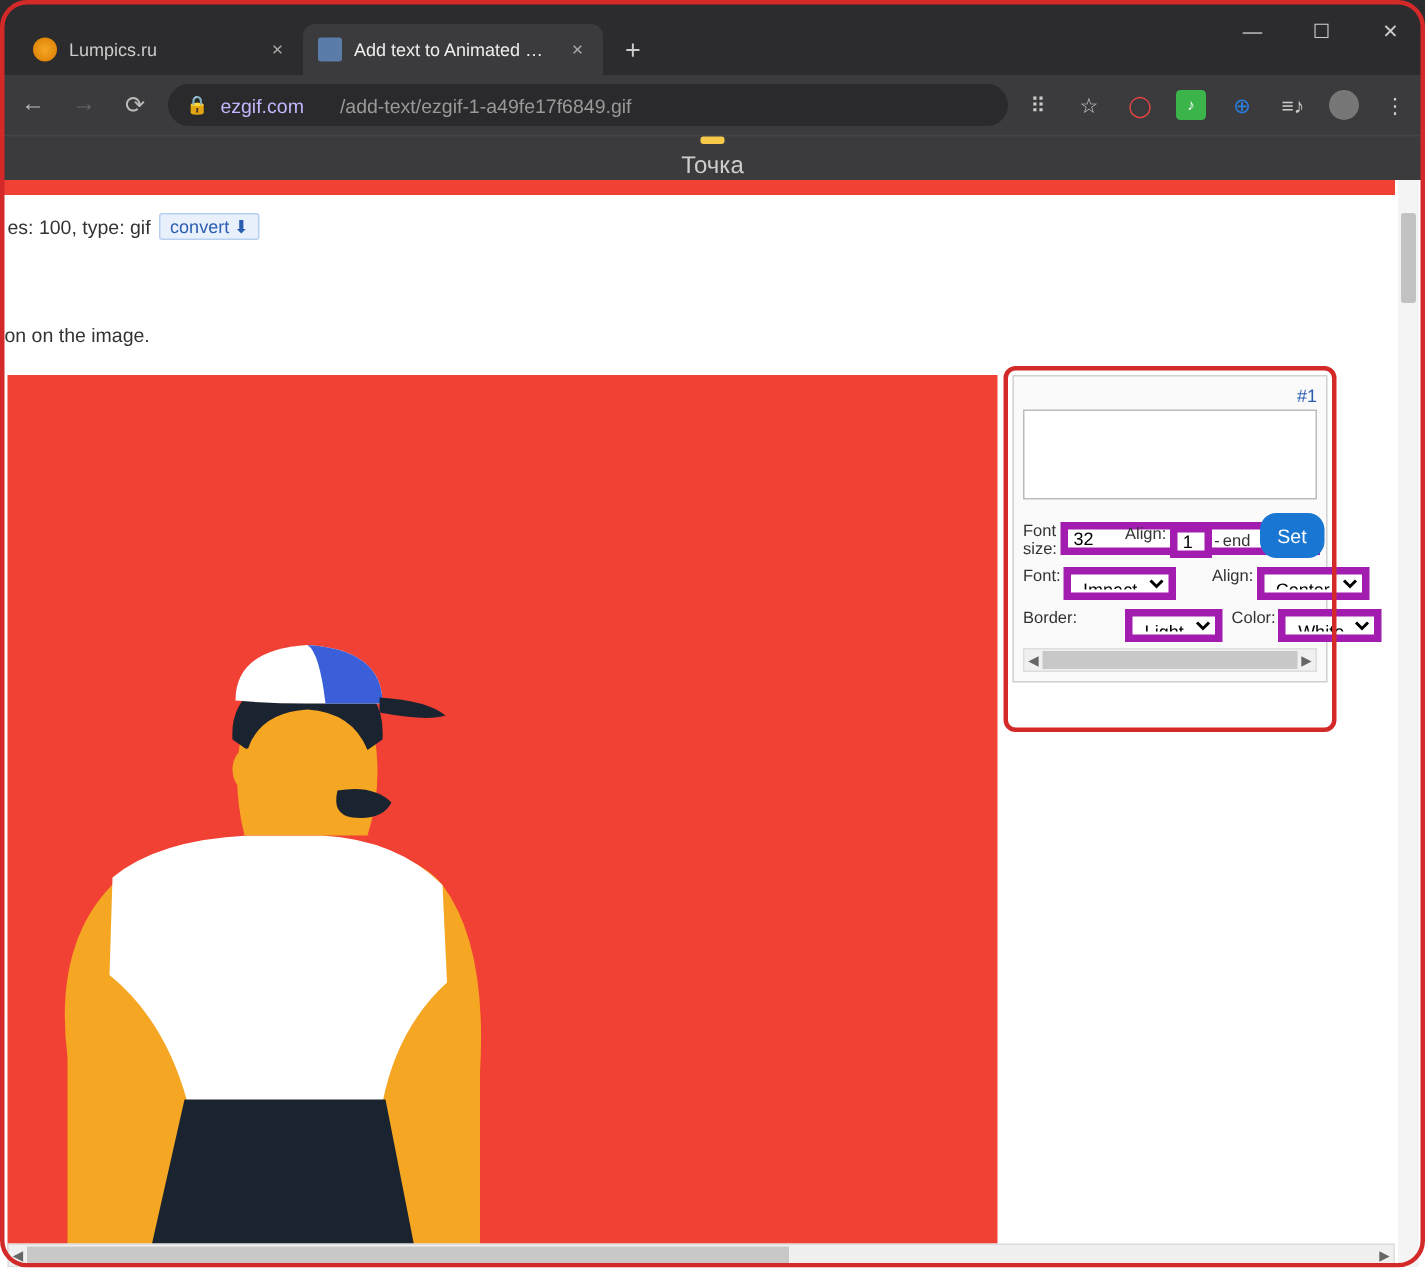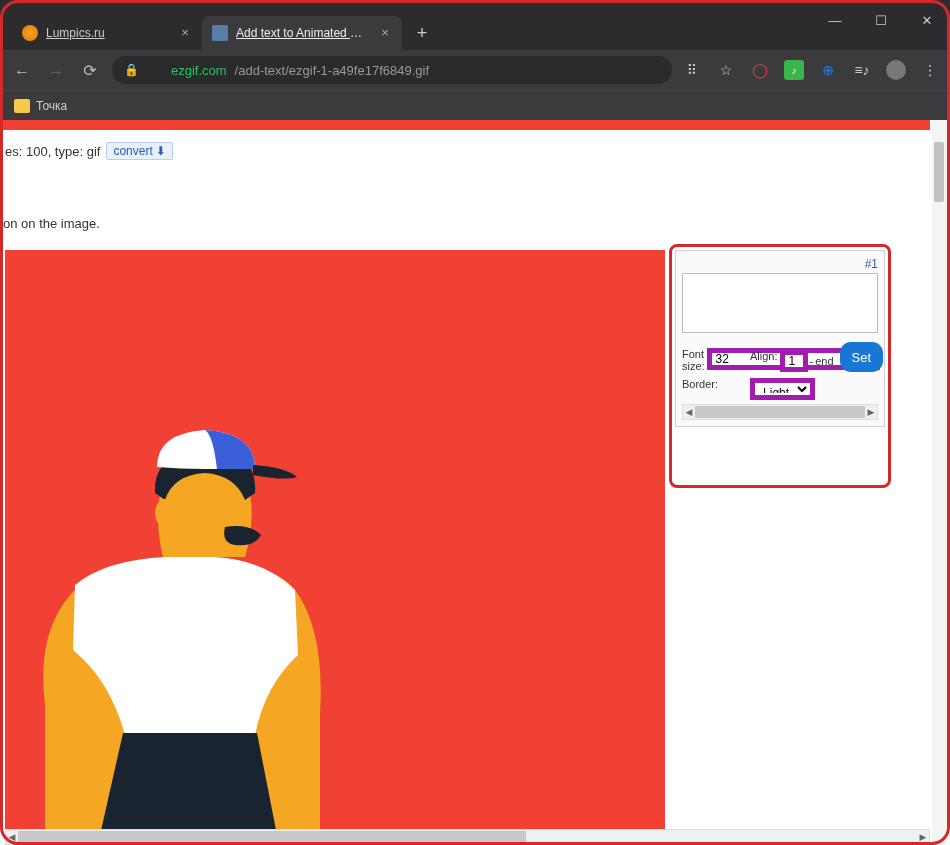--- a/index.html
+++ b/index.html
@@ -9,37 +9,37 @@
 .outer-frame { position: absolute; inset: 0; border: 3px solid #d32929; border-radius: 18px; pointer-events: none; }
 
 
 .browser { width: 100%; height: 100%; background: #fff; display: flex; flex-direction: column; }
 .titlebar { height: 50px; background: #2c2c2e; display: flex; align-items: flex-end; color: #ccc; position: relative; }
 .tabs { display: flex; align-items: flex-end; height: 100%; padding-left: 12px; gap: 0; }
 .tab { height: 34px; display: flex; align-items: center; padding: 0 10px; font-size: 12px; gap: 8px; min-width: 190px; max-width: 200px; border-radius: 8px 8px 0 0; position: relative; }
 .tab.inactive { background: #2c2c2e; color: #ccc; }
 .tab.active { background: #3b3b3d; color: #eee; }
 .tab .favicon { width: 16px; height: 16px; border-radius: 50%; flex-shrink: 0; }
-.tab .tab-title { white-space: nowrap; overflow: hidden; text-overflow: ellipsis; flex: 1; text-decoration: underline; }
+.tab .tab-title { white-space: nowrap; overflow: hidden; text-overflow: ellipsis; flex: 1; }
 .tab .tab-close { width: 14px; height: 14px; color: #aaa; font-size: 13px; line-height: 14px; text-align: center; }
 .newtab { width: 28px; height: 28px; color: #ccc; font-size: 18px; display: flex; align-items: center; justify-content: center; margin-left: 6px; margin-bottom: 3px; }
 .win-controls { position: absolute; right: 0; top: 0; display: flex; height: 40px; }
 .win-controls div { width: 46px; display: flex; align-items: center; justify-content: center; color: #ccc; font-size: 13px; }
 
 .addrbar { height: 40px; background: #3b3b3d; display: flex; align-items: center; padding: 0 10px; gap: 10px; }
 .nav-btn { width: 24px; height: 24px; color: #bbb; display: flex; align-items: center; justify-content: center; font-size: 16px; }
 .nav-btn.disabled { color: #666; }
 .url-field { flex: 1; height: 28px; background: #2a2a2c; border-radius: 14px; display: flex; align-items: center; padding: 0 12px; color: #ccc; font-size: 13px; gap: 8px; }
 .url-field .lock { color: #9a9a9a; font-size: 12px; }
-.url-field .domain { color: #22c55e; margin-left: 24px; }
-.url-field .path { color: #999; }
+.url-field .domain { color: #c4b5fd; }
+.url-field .path { color: #999; margin-left: 16px; }
 .ext-icons { display: flex; gap: 14px; align-items: center; }
 .ext-icons .ico { width: 20px; height: 20px; display:flex; align-items:center; justify-content:center; font-size:14px; color:#ccc; }
 
-.bookbar { height: 30px; background: #3b3b3d; border-top: 1px solid #444; display: flex; align-items: center; padding: 0 14px; gap: 6px; color:#ccc; font-size: 12px; }
+.bookbar { height: 30px; background: #3b3b3d; border-top: 1px solid #444; display: flex; align-items: center; padding: 0 14px; gap: 6px; color:#ccc; font-size: 16px; flex-direction: column; }
 .bookbar .folder { width:16px; height:14px; background:#f7c948; border-radius:2px; }
 
 
 .page { flex: 1; background: #fff; position: relative; overflow: hidden; }
 .redbar-top { position:absolute; top:0; left:0; right:20px; height:10px; background:#f04134; }
 .info-line { position:absolute; top:22px; left:5px; font-size:13px; color:#333; display:flex; align-items:center; gap:6px;justify-content:space-between; }
 .convert-btn { background:#e8f0fb; border:1px solid #b8d0f0; color:#2a5db0; font-size:12px; padding:1px 6px; display:inline-flex; align-items:center; gap:3px; border-radius:2px; }
 .info-line2 { position:absolute; top:96px; left:3px; font-size:13px; color:#333; }
 
 .canvas-row { position:absolute; top:130px; left:5px; right:20px; bottom:10px; display:flex; }
@@ -182,26 +182,40 @@
               <label>Align:</label>
               <div class="frames-group">
                 <input type="text" value="1" style="">
                 <span>-</span>
                 <span>end</span>
               </div>
             </div>
             <button class="set-btn">Set</button>
           </div>
 
+          <div class="row">
+            <div class="field" style="flex:1;">
+              <label>Font:</label>
+              <select><option>Impact</option></select>
+            </div>
+            <div class="field" style="width:70px;">
+              <label>Align:</label>
+              <select><option>Center</option></select>
+            </div>
+          </div>
 
           <div class="row">
             <div class="field" style="flex:1;gap:32px;">
               <label>Border:</label>
               <select><option>Light</option></select>
             </div>
+            <div class="field" style="flex:1;">
+              <label>Color:</label>
+              <select><option>White</option></select>
+            </div>
           </div>
 
           <div class="hscroll">
             <div class="arr l">◀</div>
             <div class="thumb"></div>
             <div class="arr r">▶</div>
           </div>
         </div>
       </div>
     </div>

